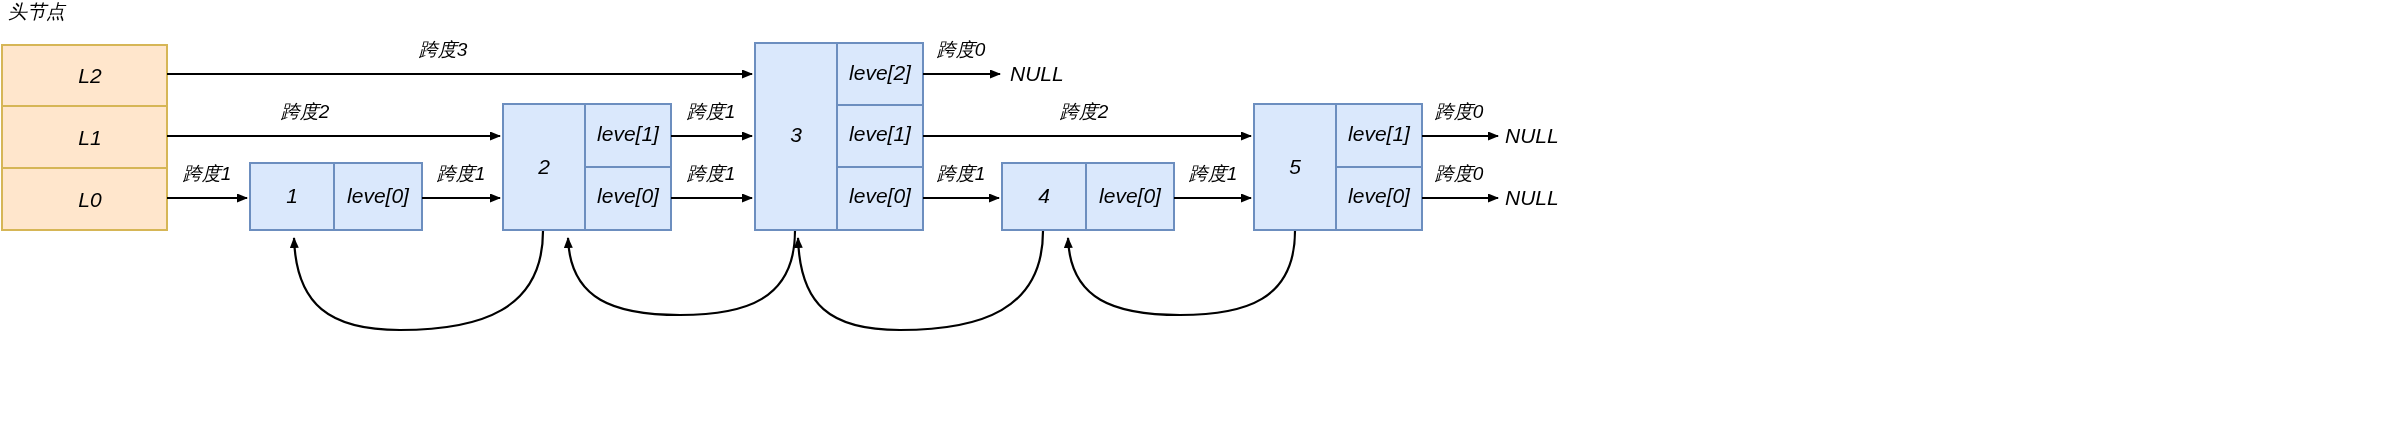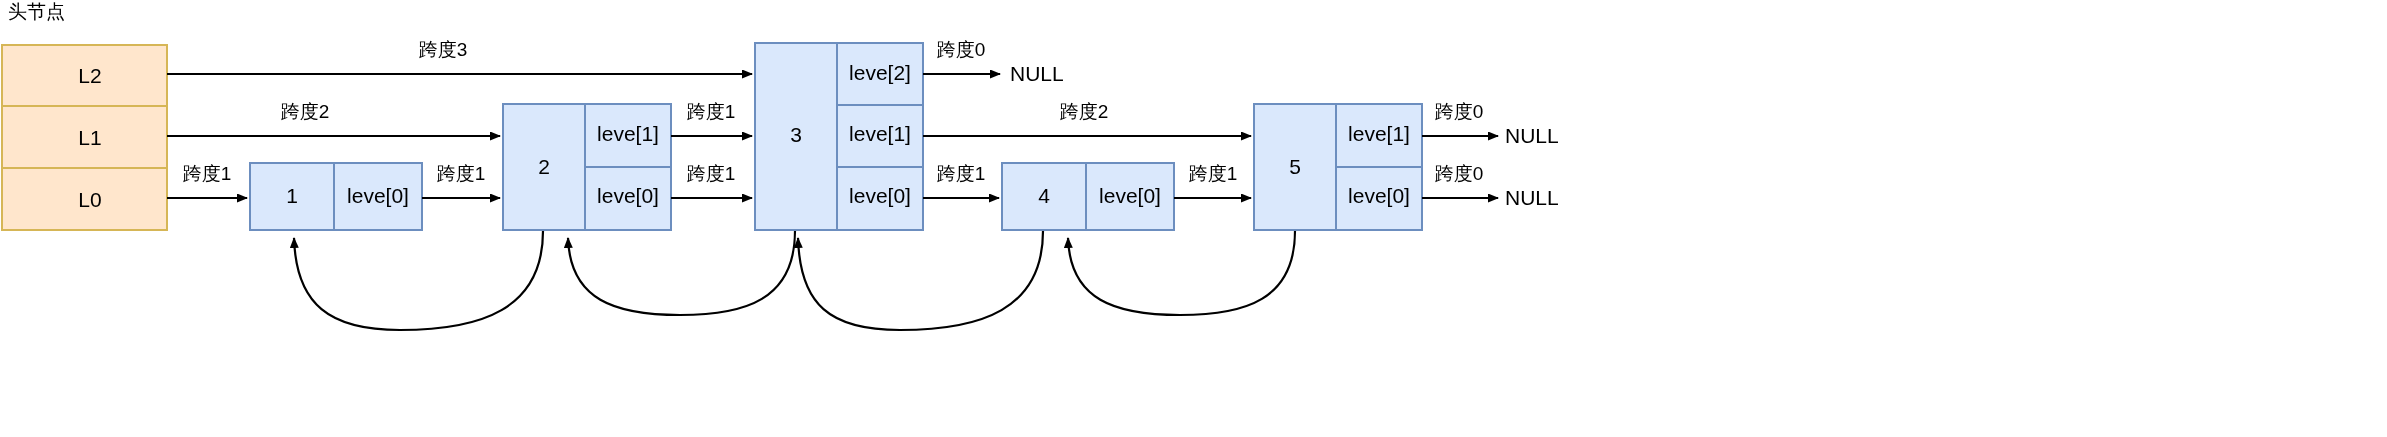--- a/index.html
+++ b/index.html
@@ -10,20 +10,21 @@
   body {
     width: 2387px;
     height: 437px;
     font-family: "Liberation Sans", "DejaVu Sans", sans-serif;
     overflow: hidden;
   }
   #diagram-root {
     position: relative;
     width: 2387px;
     height: 309px;
+    font-style: italic;
   }
   svg.canvas {
     position: absolute;
     top: 0;
     left: 0;
     width: 2387px;
     height: 437px;
   }
   .box-head {
     fill: #ffe6cc;

